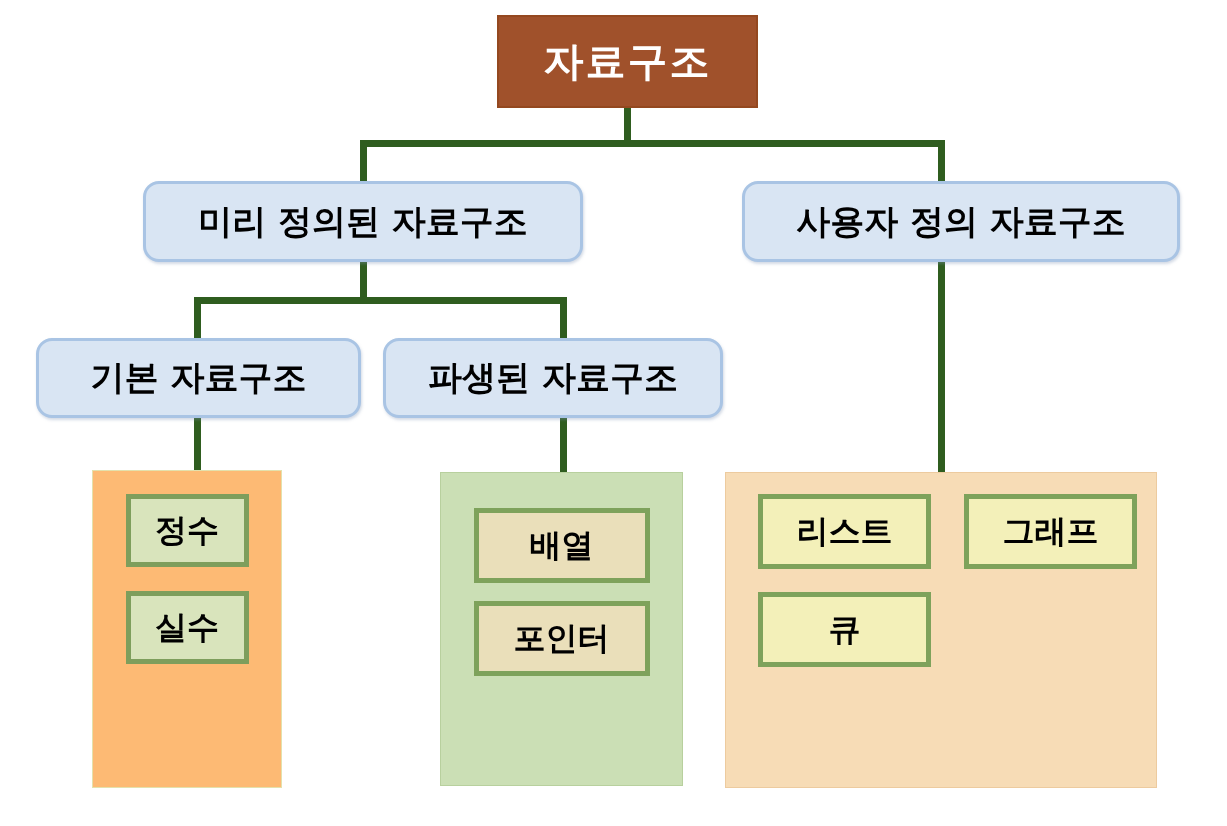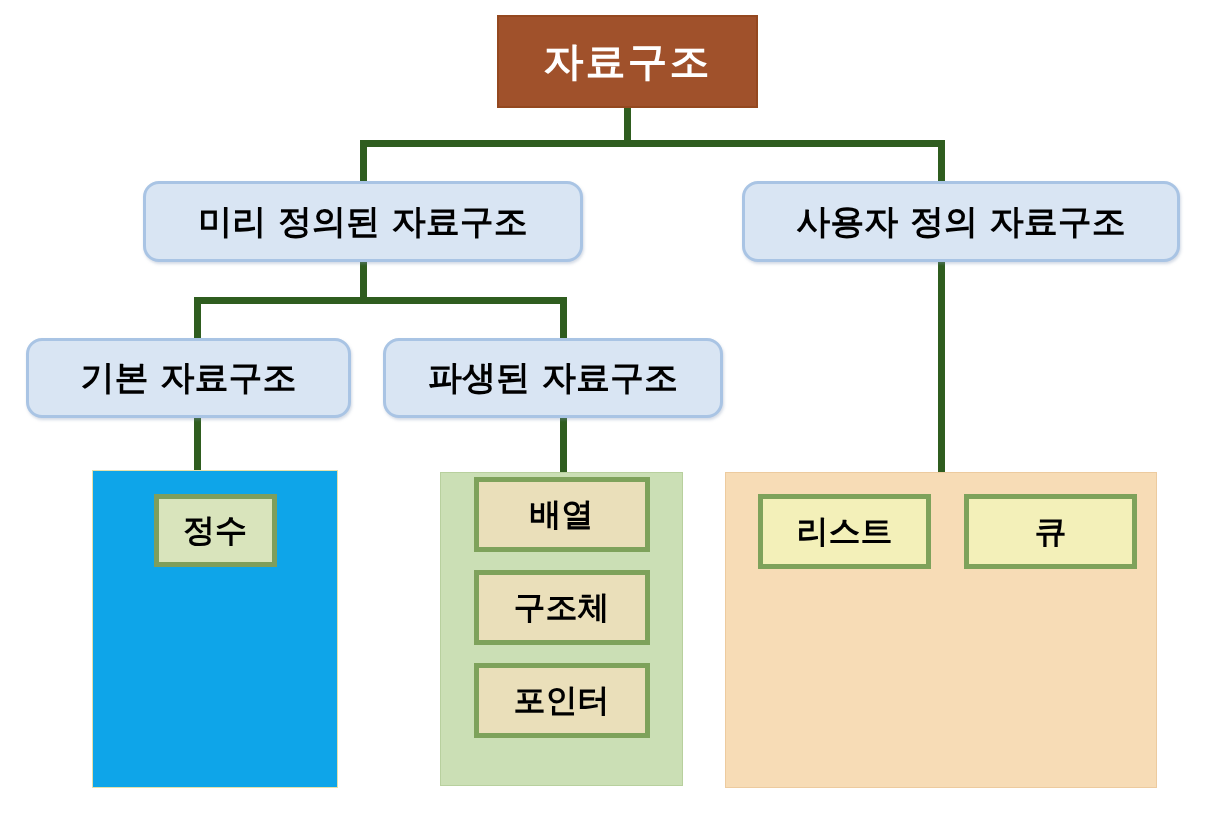--- a/index.html
+++ b/index.html
@@ -36,48 +36,48 @@
   }
   .blue-node {
     background: #D9E5F3;
     border: 3px solid #A9C4E4;
     border-radius: 16px;
     font-size: 34px;
     box-shadow: 1px 2px 3px rgba(130,150,180,0.35);
   }
   .node-predefined { left: 143px; top: 181px; width: 440px; height: 81px; }
   .node-userdefined { left: 722px; top: 181px; width: 438px; height: 81px; margin-left: 20px; }
-  .node-basic { left: 26px;  top: 338px; width: 325px; height: 80px; }
+  .node-basic { left: 36px;  top: 338px; width: 325px; height: 80px; }
   .node-derived { left: 383px; top: 338px; width: 340px; height: 80px; }
 
   .connector {
     position: absolute;
     background: #2F5D1F;
   }
 
   .group {
     position: absolute;
     box-sizing: border-box;
   }
   .group-col {
     display: flex;
     flex-direction: column;
     align-items: center;
   }
   .group-basic {
-    left: 92px; top: 470px; width: 246px; height: 318px;
-    background: #0ea5e9;
+    left: 92px; top: 470px; width: 190px; height: 318px;
+    background: #fdba74;
     border: 1px solid #E4E1AC;
     padding-top: 23px; gap: 24px;
   }
   .group-derived {
     left: 440px; top: 472px; width: 243px; height: 314px;
     background: #CBDFB5;
     border: 1px solid #B8D09E;
-    padding-top: 4px; gap: 18px;
+    padding-top: 35px; gap: 18px;
   }
   .group-user {
     left: 725px; top: 472px; width: 432px; height: 316px;
     background: #F7DCB6;
     border: 1px solid #EDCB9F;
     display: grid;
     grid-template-columns: 173px 175px;
     grid-template-rows: 75px 75px 75px;
     column-gap: 33px;
     row-gap: 23px;
@@ -141,36 +141,39 @@
     <span>기본 자료구조</span>
   </div>
   <div class="node blue-node node-derived">
     <span>파생된 자료구조</span>
   </div>
 
   <div class="group group-col group-basic">
     <div class="leaf leaf-basic">
       <span>정수</span>
     </div>
+    <div class="leaf leaf-basic">
+      <span>실수</span>
+    </div>
   </div>
 
   <div class="group group-col group-derived">
     <div class="leaf leaf-derived">
       <span>배열</span>
-    </div>
-    <div class="leaf leaf-derived">
-      <span>구조체</span>
     </div>
     <div class="leaf leaf-derived">
       <span>포인터</span>
     </div>
   </div>
 
   <div class="group group-user">
     <div class="leaf leaf-user">
       <span>리스트</span>
     </div>
     <div class="leaf leaf-user">
+      <span>그래프</span>
+    </div>
+    <div class="leaf leaf-user">
       <span>큐</span>
     </div>
   </div>
 
 </div>
 
 </body></html>

